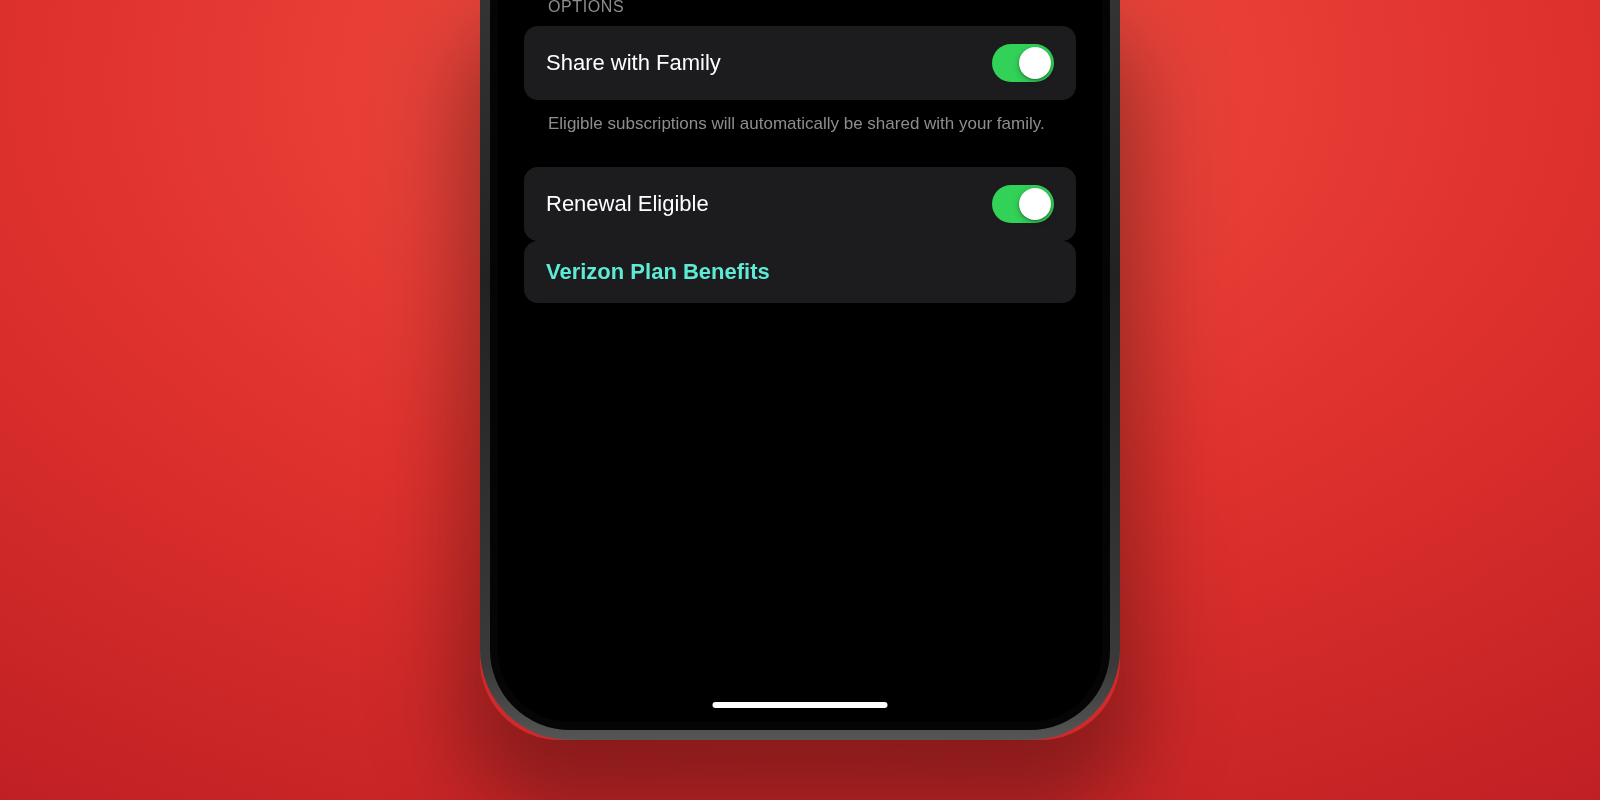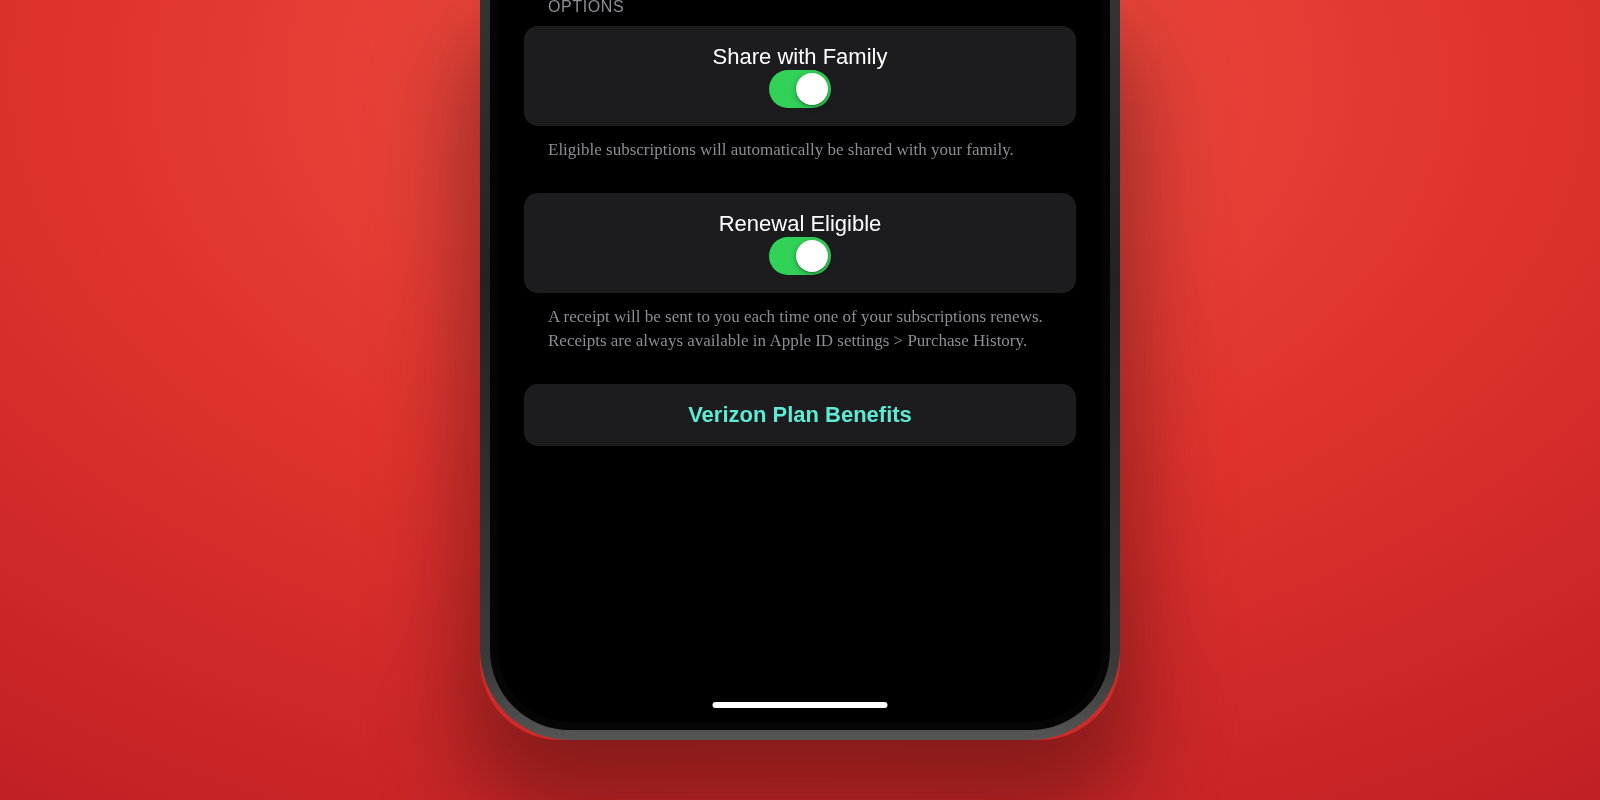--- a/index.html
+++ b/index.html
@@ -76,39 +76,37 @@
   }
 
   .cell {
     background: #1c1c1e;
     border-radius: 14px;
     padding: 18px 22px;
     display: flex;
     align-items: center;
     justify-content: space-between;
     margin-bottom: 0;
-    flex-direction: column;
   }
   .cell-label {
     color: #fff;
     font-size: 22px;
     font-weight: 400;
   }
   .cell-link {
     color: #5eead4;
     font-size: 22px;
     font-weight: 700;
   }
 
   .footer-text {
     color: #8d8d92;
     font-size: 17px;
     line-height: 1.45;
     margin: 12px 24px 30px 24px;
-    font-family: Liberation Serif, serif;
   }
 
   
   .switch {
     position: relative;
     width: 62px;
     height: 38px;
     flex-shrink: 0;
   }
   .switch-track {
@@ -175,21 +173,20 @@
         </div>
         <div class="footer-text">Eligible subscriptions will automatically be shared with your family.</div>
 
         <div class="cell">
           <span class="cell-label">Renewal Eligible</span>
           <div class="switch">
             <div class="switch-track"></div>
             <div class="switch-knob"></div>
           </div>
         </div>
-        <div class="footer-text">A receipt will be sent to you each time one of your subscriptions renews. Receipts are always available in Apple ID settings &gt; Purchase History.</div>
 
         <div class="cell">
           <span class="cell-link">Verizon Plan Benefits</span>
         </div>
 
       </div>
 
       <div class="home-indicator"></div>
 
     </div>

